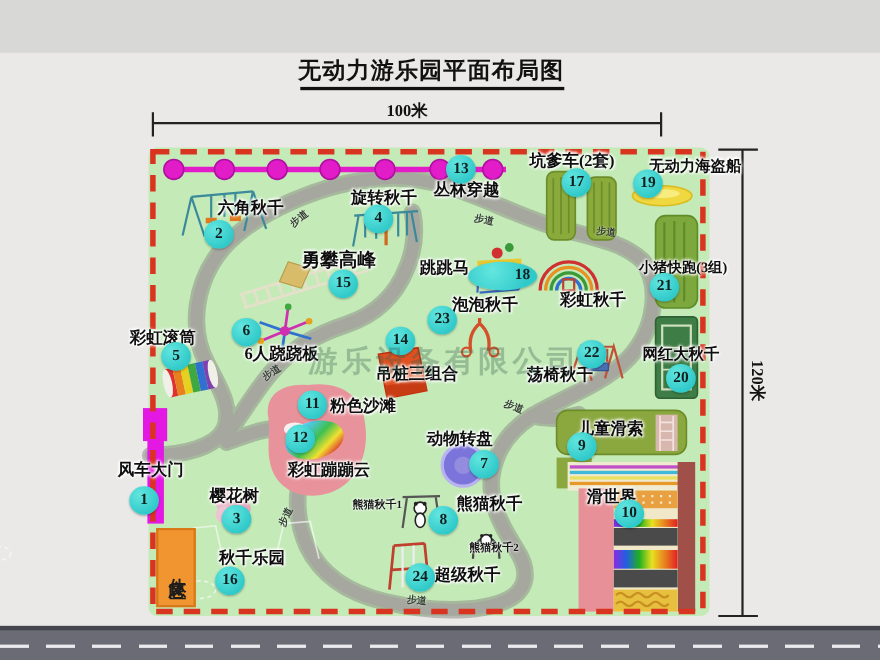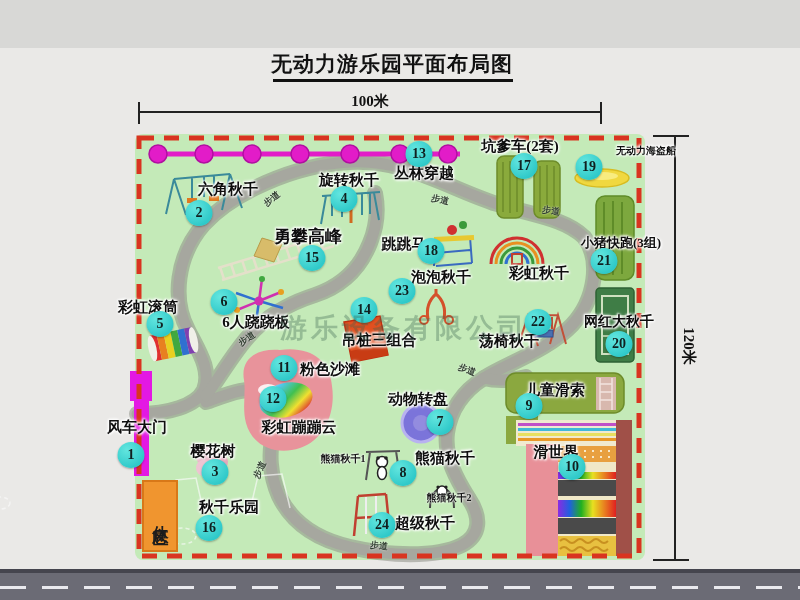--- a/index.html
+++ b/index.html
@@ -317,22 +317,22 @@
       <div class="badge" style="left: 419px; top: 106px;">13</div>
       <div class="flabel" style="left: 379px; top: 292px; font-size: 15px;">吊桩三组合</div>
       <div class="badge" style="left: 364px; top: 262px;">14</div>
       <div class="flabel" style="left: 308px; top: 188px; font-size: 17px;">勇攀高峰</div>
       <div class="badge" style="left: 312px; top: 210px;">15</div>
       <div class="flabel" style="left: 229px; top: 459px; font-size: 15px;">秋千乐园</div>
       <div class="badge" style="left: 209px; top: 480px;">16</div>
       <div class="flabel" style="left: 520px; top: 98px; font-size: 15px;">坑爹车(2套)</div>
       <div class="badge" style="left: 524px; top: 118px;">17</div>
       <div class="flabel" style="left: 404px; top: 196px; font-size: 15px;">跳跳马</div>
-      <div class="badge" style="left: 431px; top: 203px;">18</div>
-      <div class="flabel" style="left: 646px; top: 103px; font-size: 10px;">无动力海盗船</div>
+      <div class="badge" style="left: 457px; top: 203px; padding-left: 36px;">18</div>
+      <div class="flabel" style="left: 632px; top: 103px; font-size: 14px;">无动力海盗船</div>
       <div class="badge" style="left: 589px; top: 119px;">19</div>
       <div class="flabel" style="left: 619px; top: 274px; font-size: 14px;">网红大秋千</div>
       <div class="badge" style="left: 619px; top: 296px;">20</div>
       <div class="flabel" style="left: 621px; top: 195px; font-size: 13px;">小猪快跑(3组)</div>
       <div class="badge" style="left: 604px; top: 213px;">21</div>
       <div class="flabel" style="left: 509px; top: 293px; font-size: 15px;">荡椅秋千</div>
       <div class="badge" style="left: 538px; top: 274px;">22</div>
       <div class="flabel" style="left: 441px; top: 229px; font-size: 15px;">泡泡秋千</div>
       <div class="badge" style="left: 402px; top: 243px;">23</div>
       <div class="flabel" style="left: 425px; top: 475px; font-size: 15px;">超级秋千</div>

